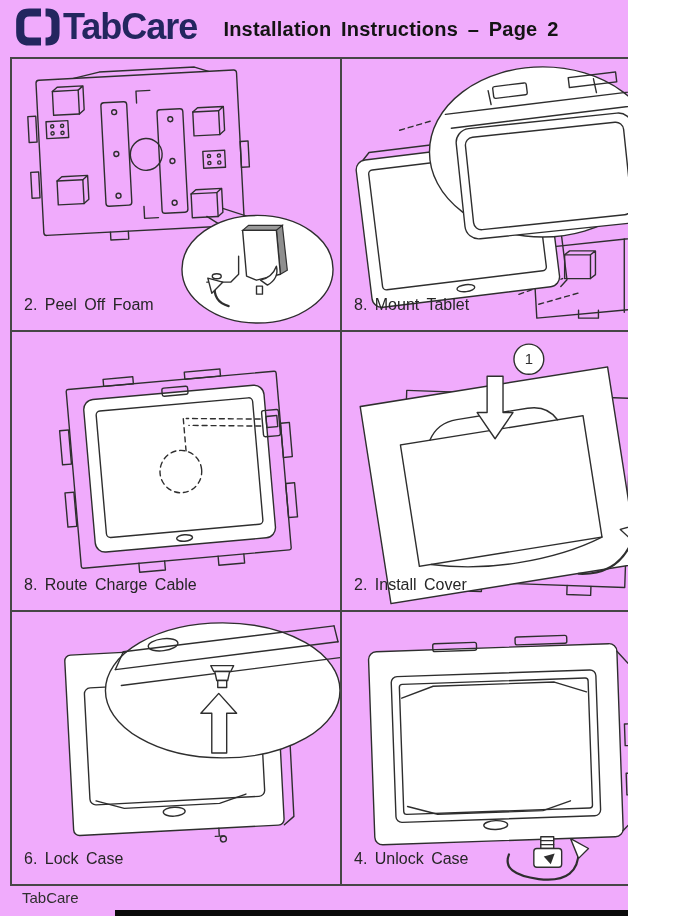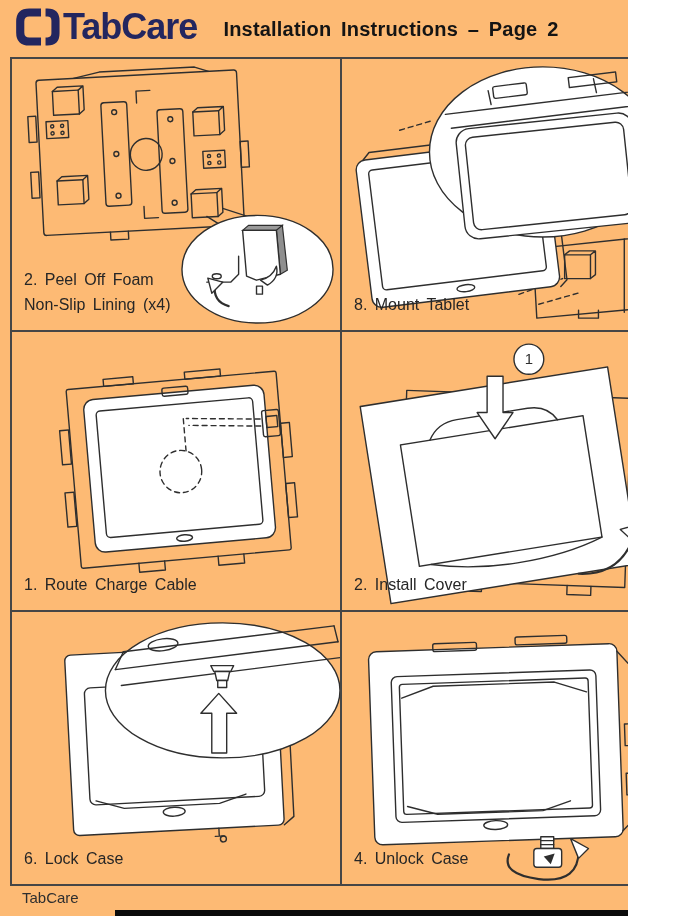--- a/index.html
+++ b/index.html
@@ -1,16 +1,16 @@
 <!DOCTYPE html>
 <html><head>
 <meta charset="utf-8">
 <style>
   html,body{margin:0;padding:0;background:#ffffff;}
-  .page{position:relative;width:628px;height:916px;background:#fdba74;overflow:hidden;
+  .page{position:relative;width:628px;height:916px;background:#f0abfc;overflow:hidden;
         font-family:"Liberation Sans", sans-serif;color:#222;}
   
   .header{position:absolute;left:0;top:0;width:679px;height:54px;display:flex;align-items:center;}
   .logo{display:flex;align-items:center;margin-left:13px;}
   .logo svg{display:block;}
   .wordmark{font-weight:bold;font-size:36px;letter-spacing:-1px;color:#23265f;margin-left:3px;line-height:1;}
   .title{font-weight:bold;font-size:20px;color:#141414;margin-left:26px;margin-top:4px;word-spacing:4px;letter-spacing:.2px;}
   
   .grid{position:absolute;left:10px;top:57px;width:662px;height:829px;border:2px solid #464646;
         display:grid;grid-template-columns:330px 1fr;grid-template-rows:273px 280px 1fr;box-sizing:border-box;}
@@ -107,21 +107,20 @@
           <path class="lnf" d="M250,222 q12,-3 16,-14 q3,12 -9,19 z"></path>
           <rect class="ln" x="246" y="228" width="6" height="8"></rect>
           <g>
             <path class="ln thick" d="M218,248 q-16,-4 -14,-22"></path>
             <polygon class="lnf" points="197,220 212,224 201,235"></polygon>
           </g>
         </g>
       </svg>
       <div class="caption">
         <div>2. Peel Off Foam</div>
-        <div>Non-Slip Lining (x4)</div>
       </div>
     </section>
 
     <section class="panel">
       <svg class="art" viewBox="0 0 330 274" preserveAspectRatio="none">
 
         <g>
           <path class="ln" d="M192,192 L304,180 L304,252 L196,262 Z"></path>
           <path class="ln" d="M284,182 V256"></path>
           <rect class="ln" x="224" y="198" width="26" height="24"></rect>
@@ -177,21 +176,21 @@
             <rect class="ln" x="260" y="92" width="11" height="11"></rect>
           </g>
           <g>
             <path class="ln dash" d="M254,94 L180,87"></path>
             <path class="ln dash" d="M254,101 L182,94"></path>
             <path class="ln dash" d="M177,87 V119"></path>
             <circle class="ln dash" cx="170" cy="139" r="21"></circle>
           </g>
         </g>
       </svg>
-      <div class="caption">1. Route Charge Cable</div>
+      <div class="caption">8. Route Charge Cable</div>
     </section>
 
     <section class="panel">
       <svg class="art" viewBox="0 0 330 276" preserveAspectRatio="none">
         <g transform="rotate(2 180 150)">
           <rect class="ln" x="62" y="62" width="226" height="188"></rect>
           <rect class="ln" x="52" y="120" width="9" height="36"></rect>
           <rect class="ln" x="52" y="178" width="9" height="36"></rect>
           <rect class="ln" x="289" y="130" width="9" height="36"></rect>
           <rect class="ln" x="289" y="188" width="9" height="36"></rect>

